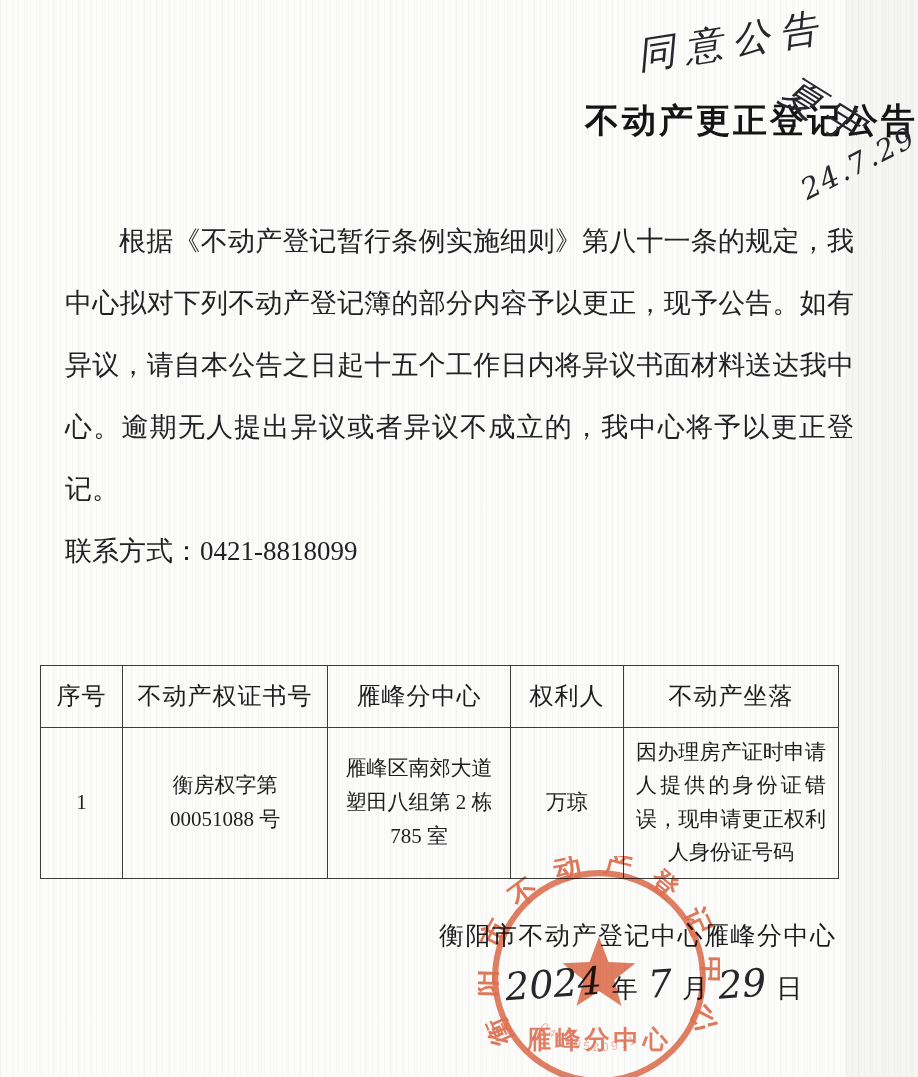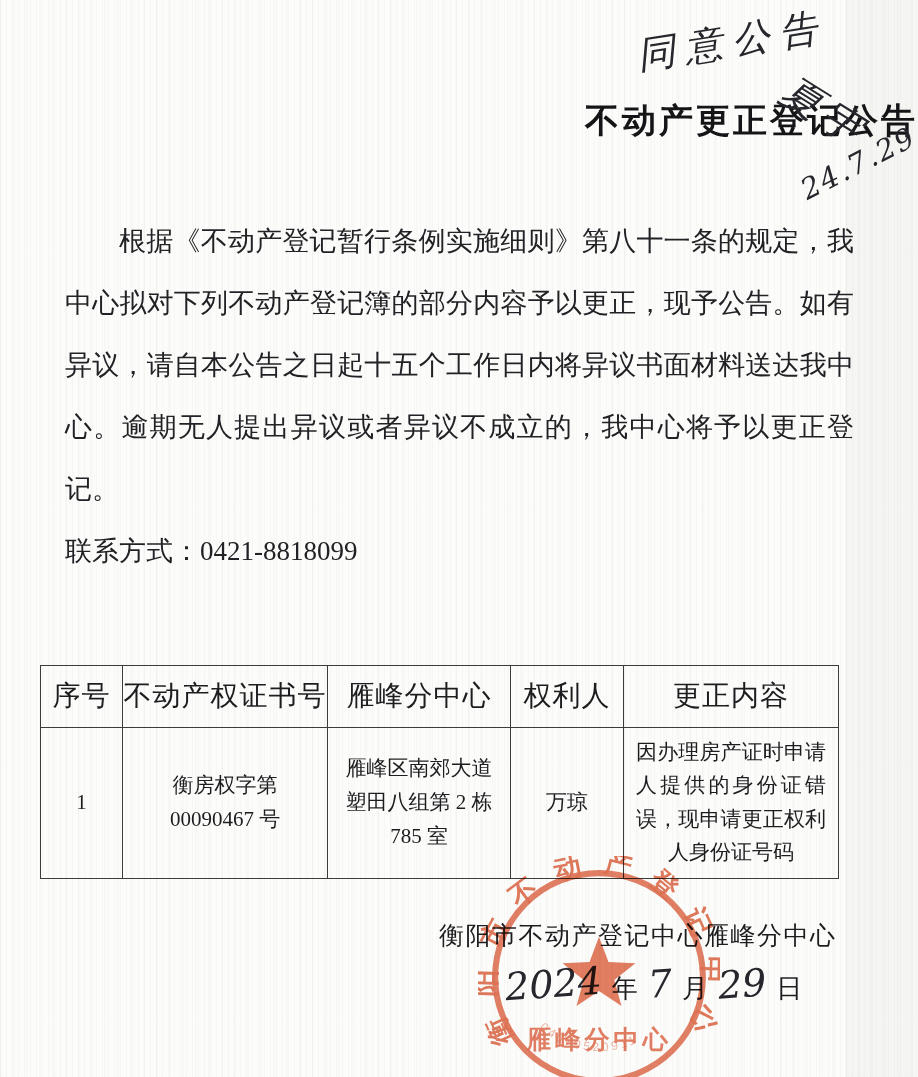--- a/index.html
+++ b/index.html
@@ -56,21 +56,21 @@
     table-layout: fixed;
   }
   .notice-table th, .notice-table td {
     border: 1.6px solid #3c3c3c;
     text-align: center;
     vertical-align: middle;
     font-weight: 400;
   }
   .notice-table th {
     height: 62px;
-    font-size: 28px;
+    font-size: 24px;
     letter-spacing: 1px;
   }
   .notice-table td {
     height: 118px;
     font-size: 21px;
     line-height: 1.6;
     padding: 8px 10px;
   }
   .notice-table td.correction-cell {
     text-align: justify;
@@ -139,27 +139,27 @@
         <col style="width:183px">
         <col style="width:113px">
         <col style="width:215px">
     </colgroup>
     <thead>
       <tr>
         <th>序号</th>
         <th>不动产权证书号</th>
         <th>雁峰分中心</th>
         <th>权利人</th>
-        <th>更正内容</th>
+        <th>不动产坐落</th>
       </tr>
     </thead>
     <tbody>
       <tr>
         <td>1</td>
-        <td>衡房权字第 00090467 号</td>
+        <td>衡房权字第 00051088 号</td>
         <td>雁峰区南郊大道塑田八组第 2 栋 785 室</td>
         <td>万琼</td>
         <td class="correction-cell">因办理房产证时申请人提供的身份证错误，现申请更正权利人身份证号码</td>
       </tr>
     </tbody>
   </table>
 
   <div class="doc-footer">
     <div class="footer-org">衡阳市不动产登记中心雁峰分中心</div>
     <div class="footer-date">

